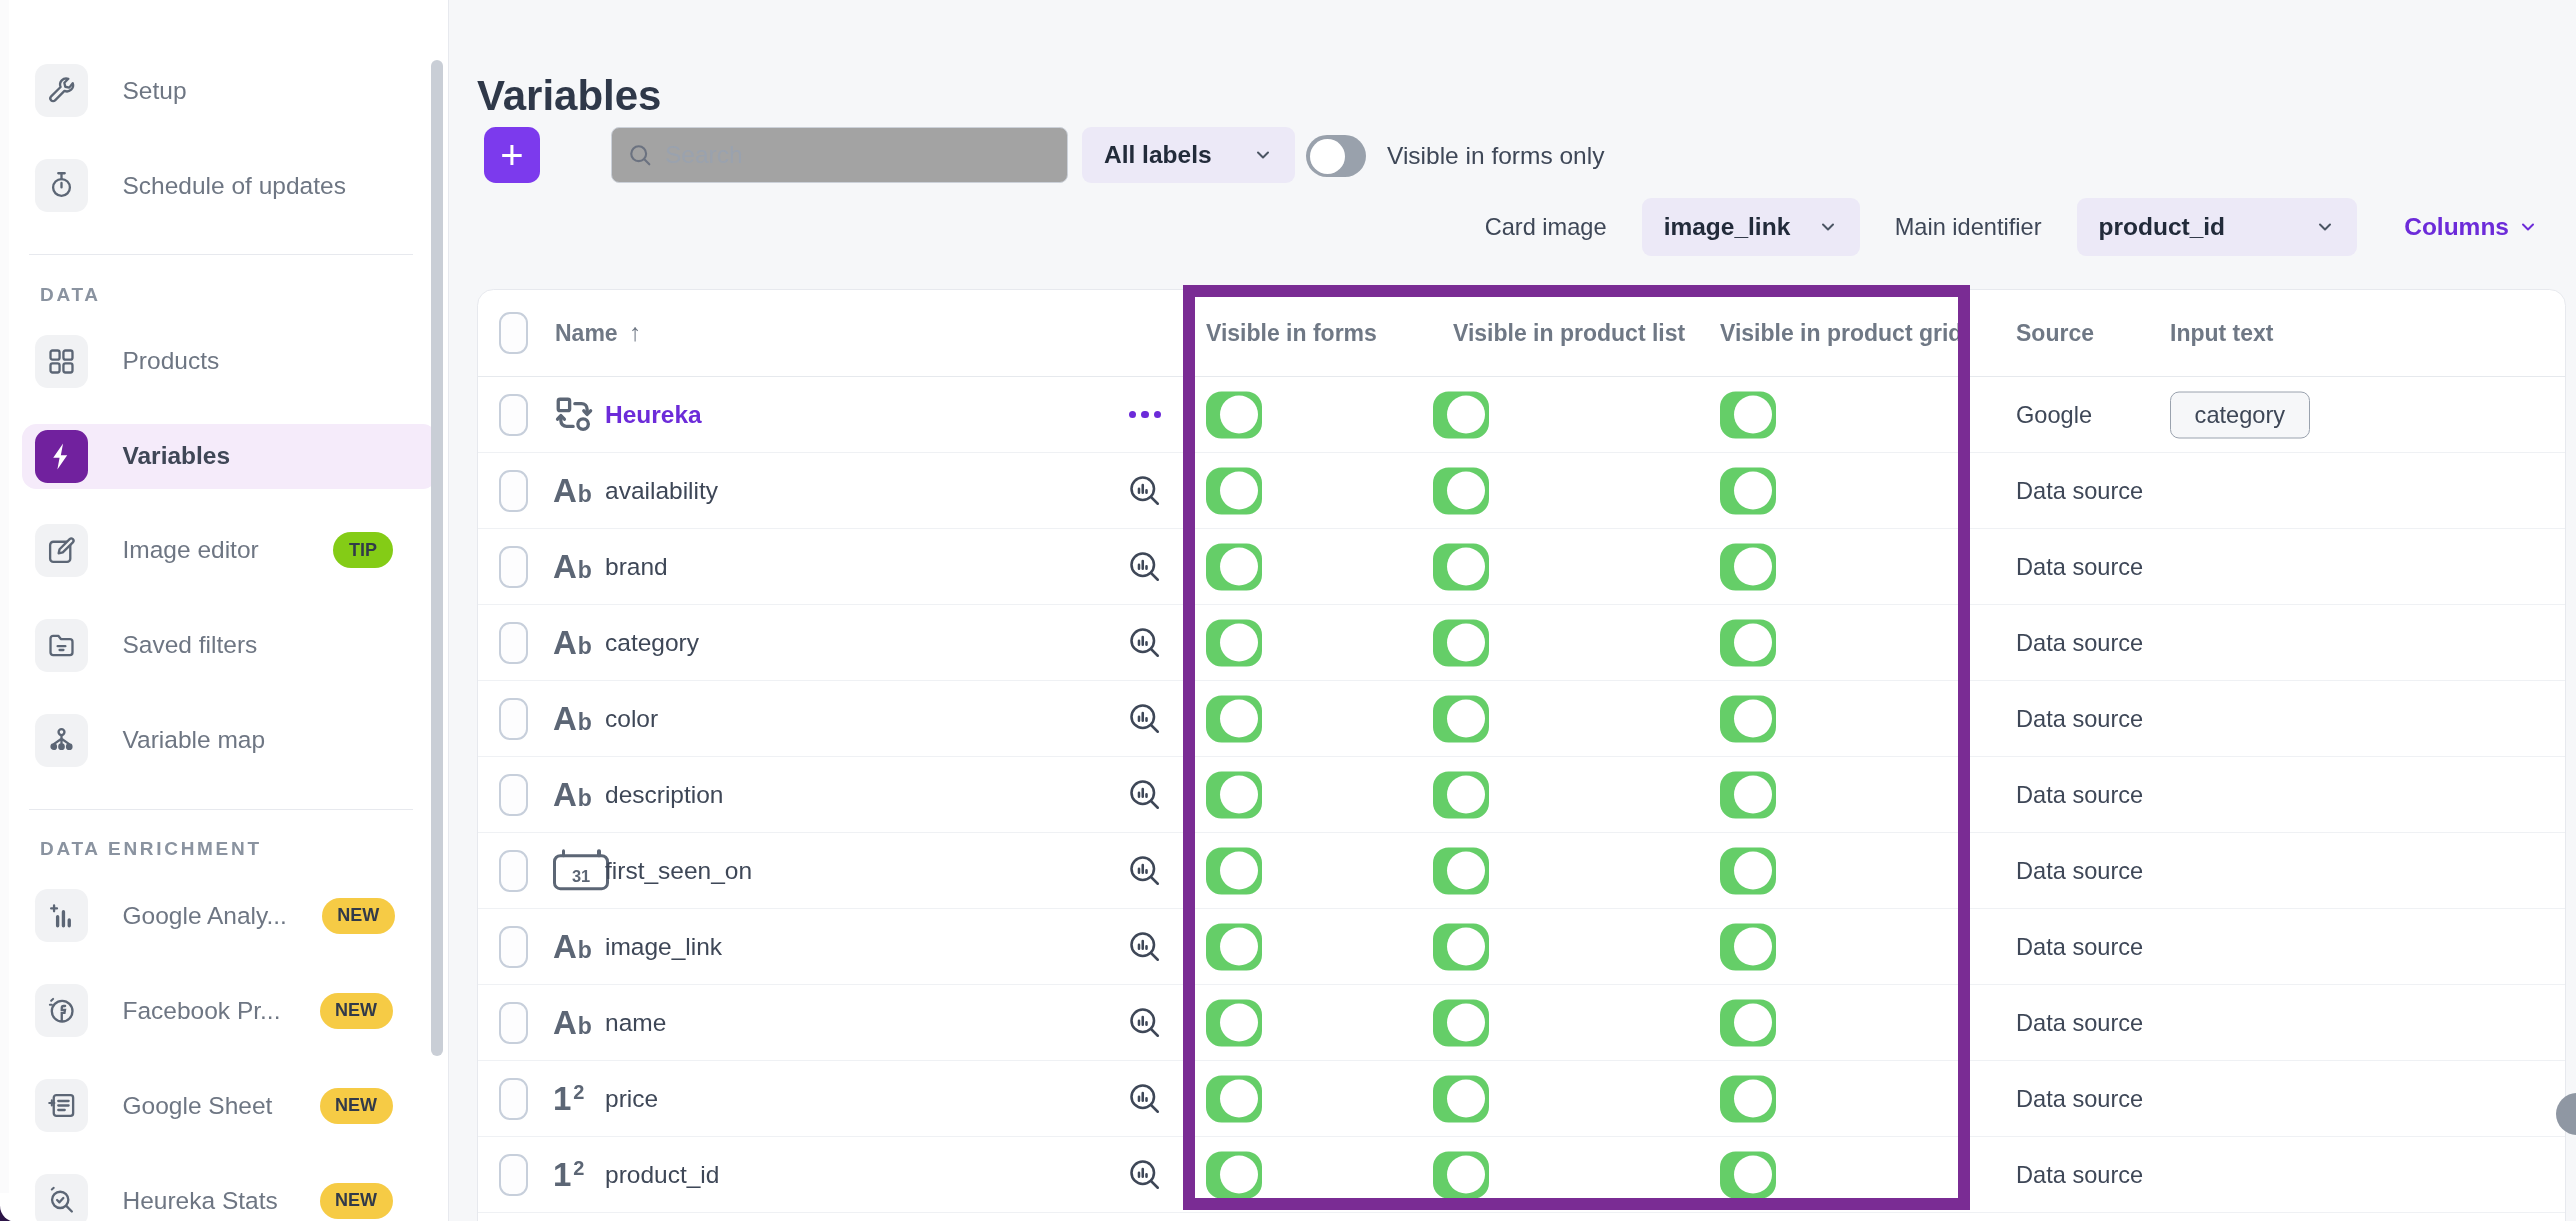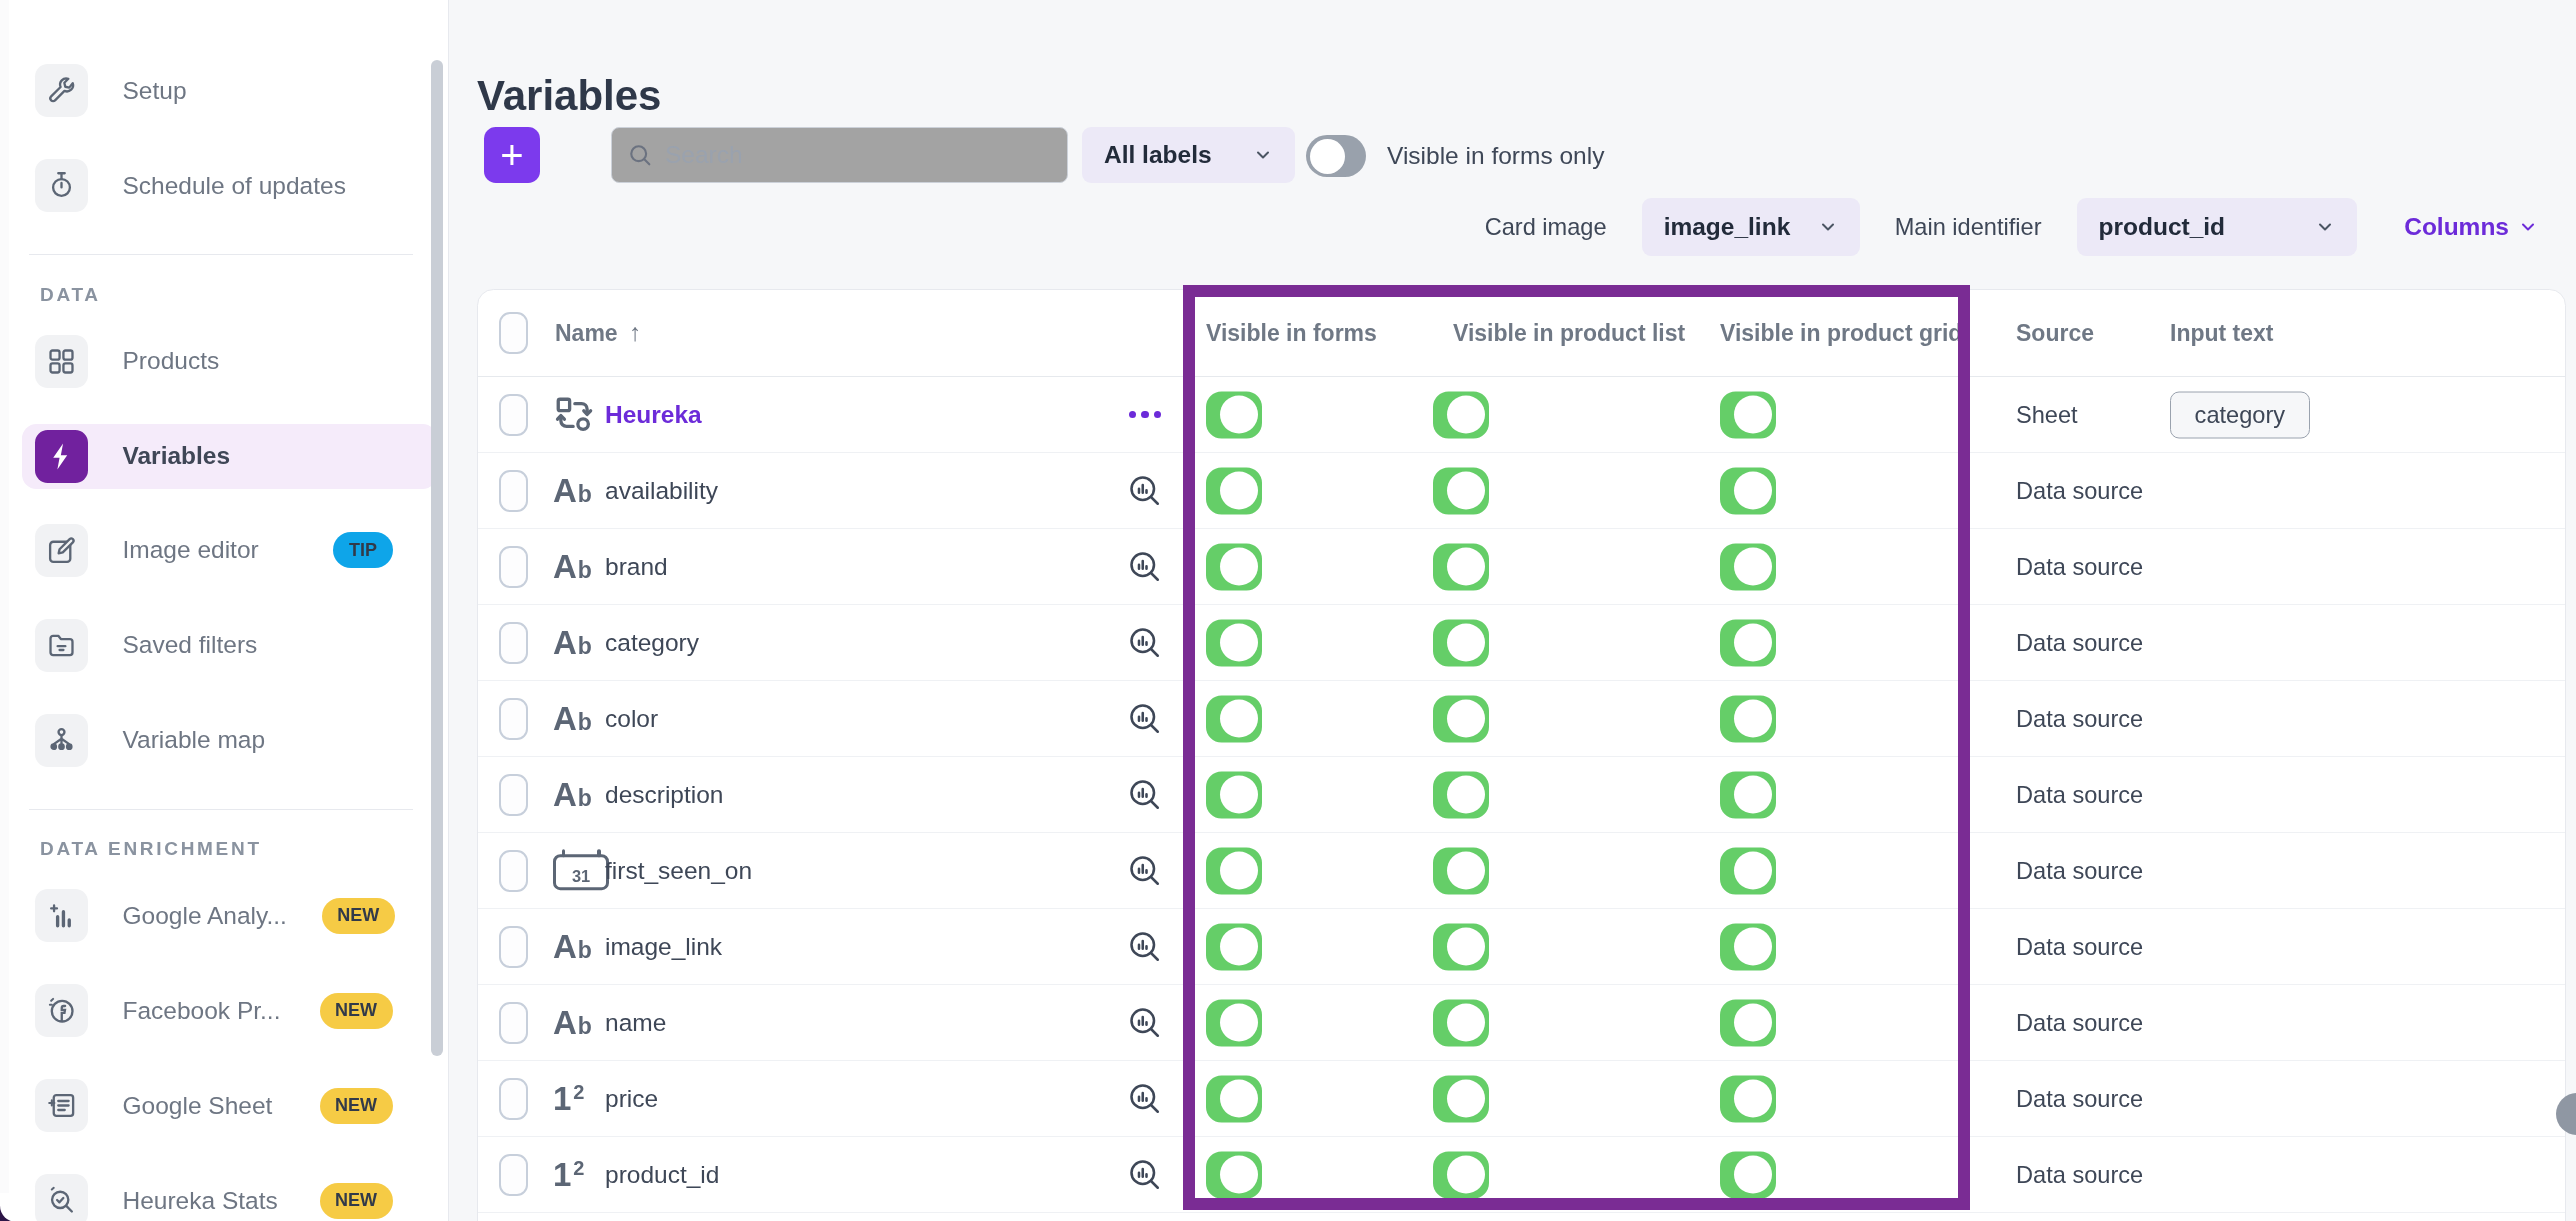--- a/index.html
+++ b/index.html
@@ -14,21 +14,21 @@
   .sidebar{position:absolute;left:9px;top:0;width:440px;height:100%;background:#FFFFFF;border-right:0.9px solid #E7E9EE;box-sizing:border-box;padding:64px 0 0 25.5px;z-index:3;}
   .nav-item{display:flex;align-items:center;gap:35px;height:53px;margin-bottom:42px;width:389px;border-radius:14.5px;cursor:pointer;}
   .icon-box{width:53px;height:53px;border-radius:12.7px;background:#F1F2F4;display:flex;align-items:center;justify-content:center;color:#5C6675;flex:0 0 auto;}
   .nav-label{font-size:24.5px;color:#6E7683;white-space:nowrap;}
   .nav-item.active{background:#F5EBFA;height:65px;margin:-6.4px 0 35px -12.7px;padding-left:12.7px;width:402px;}
   .nav-item.active .icon-box{background:#71219E;color:#FFFFFF;}
   .nav-item.active .nav-label{color:#3F4656;font-weight:bold;}
   .sb-divider{height:0.9px;background:#E7E9EE;width:384px;margin:0 0 29px -5.5px;}
   .section-h{font-size:19px;font-weight:bold;letter-spacing:2.7px;color:#8A93A0;margin:0 0 29px 5.5px;}
   .badge{font-size:18px;font-weight:bold;padding:7.3px 15.5px;border-radius:908px;color:#323A49;margin-left:auto;margin-right:31px;}
-  .badge.tip{background:#0ea5e9;}
+  .badge.tip{background:#84cc16;}
   .badge.new{background:#F6CB45;}
   .sb-thumb{position:absolute;right:5.5px;top:60px;width:11.8px;height:996px;border-radius:6.4px;background:#C9CED6;}
 
   
   .main{position:absolute;left:449px;top:0;right:0;bottom:0;}
   .page-title{position:absolute;left:28px;top:44px;font-size:42px;font-weight:bold;color:#2F3849;}
   .btn-add{position:absolute;left:35px;top:127px;width:56px;height:56px;border-radius:11.8px;background:#7C3AED;color:#FFFFFF;font-size:40px;display:flex;align-items:center;justify-content:center;line-height:1;cursor:pointer;}
   .search{position:absolute;left:162px;top:127px;width:457px;height:56px;border:1.8px solid #CCD1D9;border-radius:8.2px;background:#a3a3a3;box-sizing:border-box;display:flex;align-items:center;padding:0 14.5px;gap:11px;}
   .search input{flex:1;height:100%;border:none;outline:none;background:transparent;font-size:24.5px;color:#3E4757;}
   .search input::placeholder{color:#9AA2AE;}
@@ -309,21 +309,21 @@
           </div>
         <div class="toggle t1">
             <div class="knob"></div>
           </div>
         <div class="toggle t2">
             <div class="knob"></div>
           </div>
         <div class="toggle t3">
             <div class="knob"></div>
           </div>
-        <div class="cell-source">Sheet</div>
+        <div class="cell-source">Google</div>
         <div class="chip-cat">category</div>
       </div>
 
       <div class="trow">
         <div class="checkbox"></div>
         <div class="cell-icon">
             <span class="ab-A">A</span>
             <span class="ab-b">b</span>
           </div>
         <div class="cell-name">availability</div>

